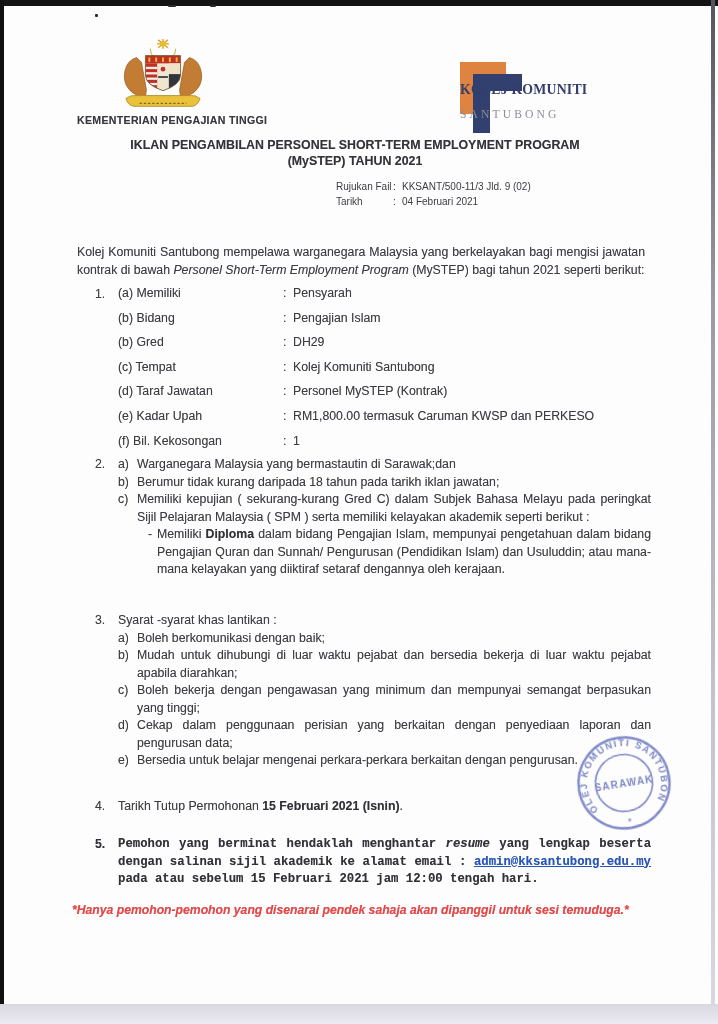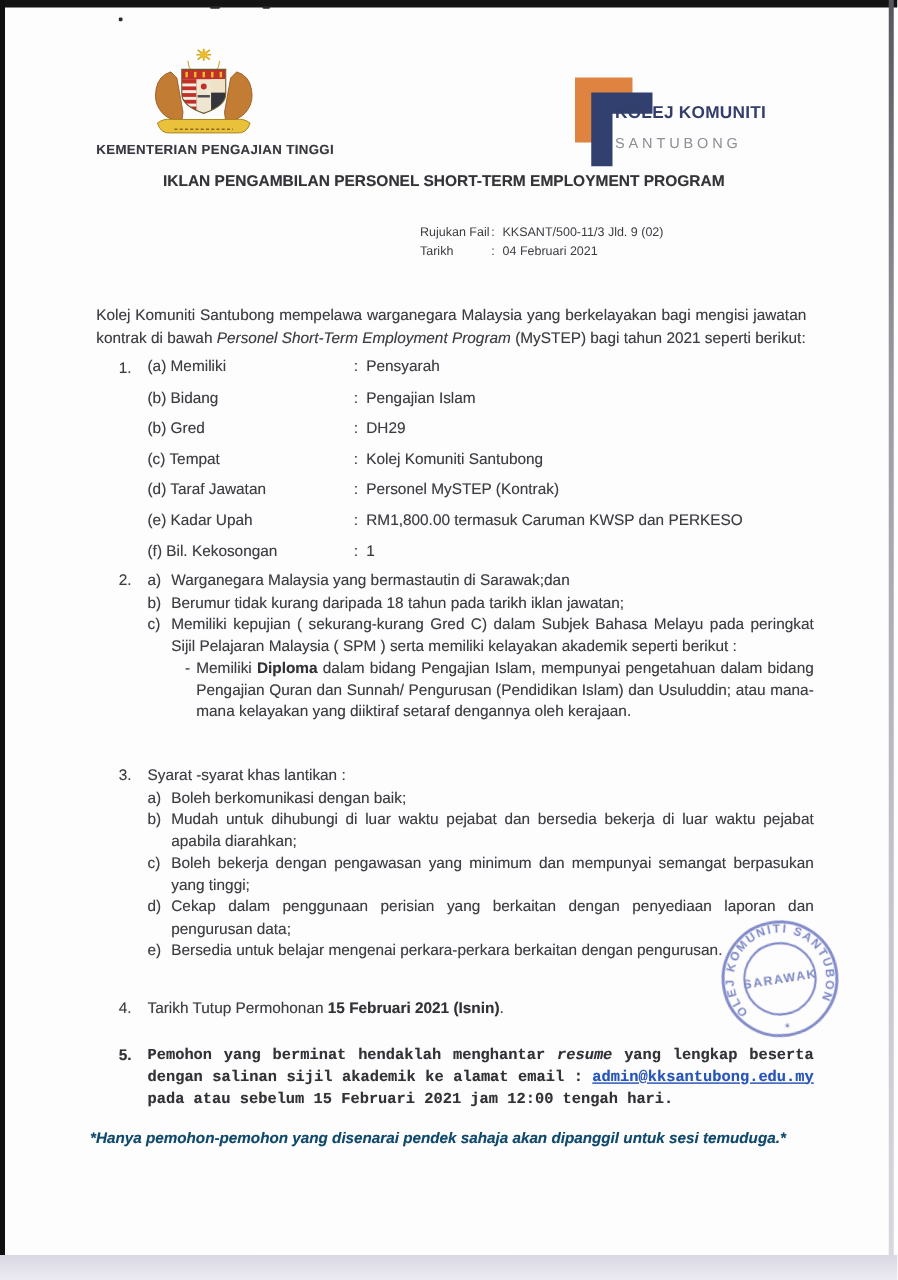--- a/index.html
+++ b/index.html
@@ -16,21 +16,21 @@
     background:linear-gradient(#55555d,#9a9aa4 30%,#c4c3ce 70%,#d9d8e1);}
   #edge-bottom{left:0;top:1004px;width:718px;height:20px;
     background:linear-gradient(#d9d8e2,#eceaf2);}
   .speck{position:absolute;background:#2a2a2e;border-radius:1px;}
 
   
   #emblem{position:absolute;left:104px;top:36px;width:118px;height:84px;}
   #ministry{position:absolute;left:77px;top:114px;font-size:10.6px;font-weight:bold;
     letter-spacing:.3px;color:#38383f;}
   #kks-logo-shapes{position:absolute;left:458px;top:57px;width:80px;height:80px;}
-  #kks-text{position:absolute;left:492px;top:83px;line-height:1.05;}
+  #kks-text{position:absolute;left:460px;top:83px;line-height:1.05;font-family:Liberation Serif, serif;}
   #kks-line1{font-size:13.8px;font-weight:bold;color:#333e6b;letter-spacing:.2px;}
   #kks-line2{font-size:11.6px;color:#8d8d93;letter-spacing:3.1px;margin-top:12px;}
 
   
   #title{position:absolute;left:0;top:137px;width:710px;text-align:center;
     font-size:12.4px;font-weight:bold;color:#333338;line-height:16px;}
 
   
   #refblock{position:absolute;left:336px;top:180px;font-size:10px;line-height:14.5px;}
   .ref-row{display:flex;}
@@ -61,21 +61,21 @@
   .sec-text{flex:1;text-align:justify;}
   .sub-item{display:flex;margin-left:30px;}
   .sub-marker{width:9px;flex-shrink:0;}
 
   #item4{top:798px;}
   #item5{top:836px;}
   #item5 .numbody{text-align:justify;font-weight:bold;color:#313136;font-family:Liberation Mono, monospace;}
   #email-link{color:#2456c0;text-decoration:underline;cursor:pointer;}
 
   #footer-note{position:absolute;left:72px;top:903px;width:580px;
-    font-size:12.2px;font-weight:bold;font-style:italic;color:#0c4a6e;}
+    font-size:12.2px;font-weight:bold;font-style:italic;color:#ef4444;}
 
   
   #stamp{position:absolute;left:574px;top:733px;width:100px;height:100px;
     transform:rotate(-9deg);opacity:.8;mix-blend-mode:multiply;filter:blur(.3px);}
   #stamp text{fill:#5e6ab8;}
 
   .soft{text-shadow:0 0 .6px rgba(70,70,80,.45);}
 </style>
 </head>
 <body>
@@ -137,20 +137,21 @@
   <path d="M2,5 H48 V21 H18 V57 H2 Z" fill="#de8440"></path>
   <path d="M15,17 H64 V34 H32 V76 H15 Z" fill="#31406f"></path>
 </svg>
 <div id="kks-text">
   <div id="kks-line1">KOLEJ KOMUNITI</div>
   <div id="kks-line2">SANTUBONG</div>
 </div>
 
 <div id="title" class="soft">
   <div>IKLAN PENGAMBILAN PERSONEL SHORT-TERM EMPLOYMENT PROGRAM</div>
+  <div>(MySTEP) TAHUN 2021</div>
 </div>
 
 <div id="refblock">
   <div class="ref-row">
     <span class="ref-label">Rujukan Fail</span>
     <span class="ref-colon">:</span>
     <span class="ref-value">KKSANT/500-11/3 Jld. 9 (02)</span>
   </div>
   <div class="ref-row">
     <span class="ref-label">Tarikh</span>

